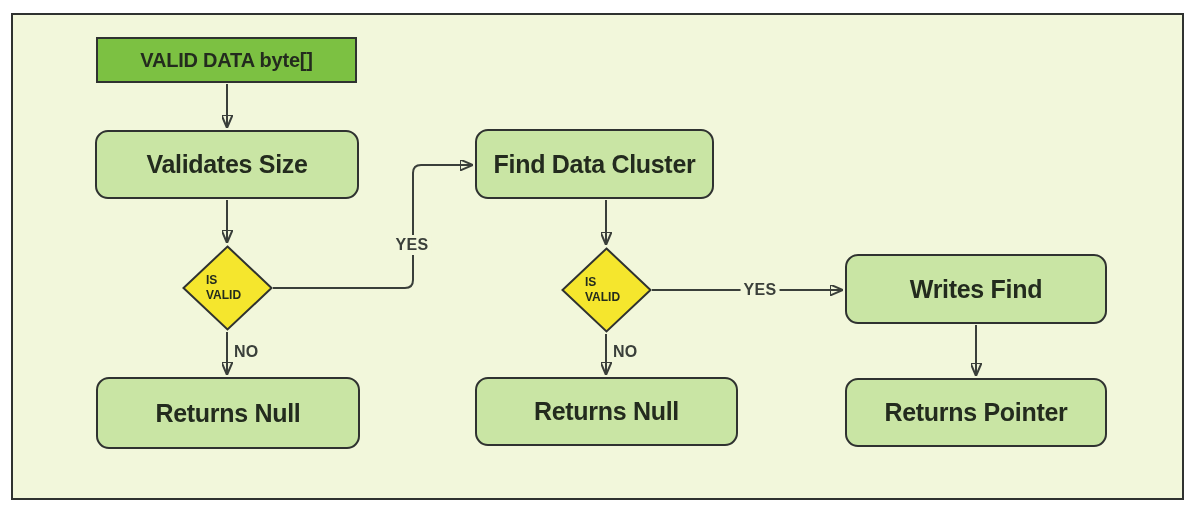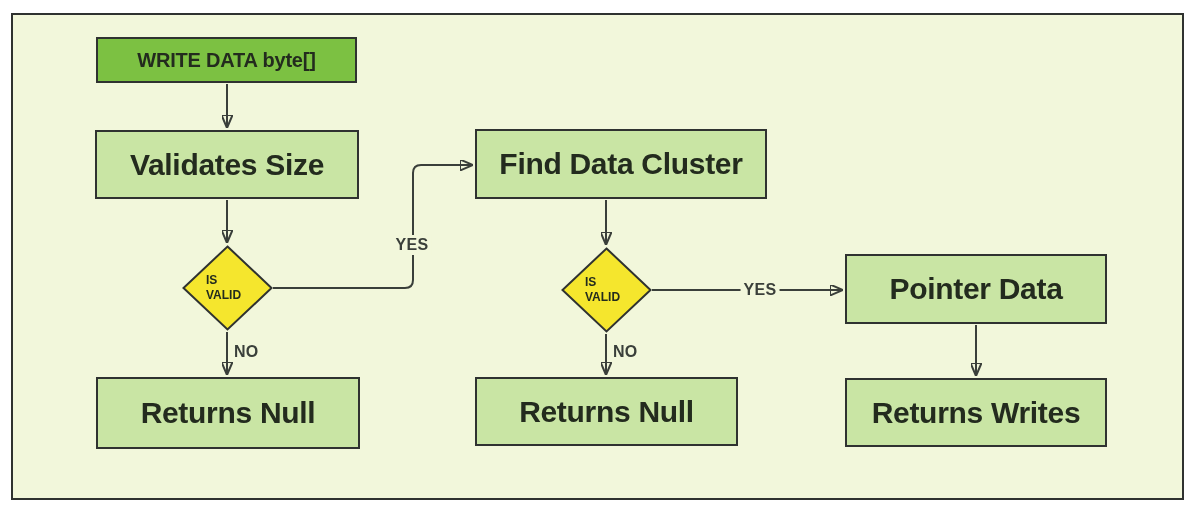--- a/index.html
+++ b/index.html
@@ -16,21 +16,21 @@
   body{font-family:"Liberation Sans", sans-serif;}
   .stage{position:relative;width:1196px;height:511px;background:#ffffff;overflow:hidden;}
   .frame{position:absolute;left:11px;top:13px;width:1173px;height:487px;
          background:var(--canvas-bg);border:2px solid var(--frame-border);}
   svg.connectors{position:absolute;left:0;top:0;width:1196px;height:511px;pointer-events:none;}
   svg.connectors path{fill:none;stroke:var(--line);stroke-width:2px;}
   .node{position:absolute;display:flex;align-items:center;justify-content:center;
         border:2px solid var(--frame-border);color:var(--text);
         font-weight:bold;text-align:center;}
   .node.start{background:var(--start-fill);font-size:20px;letter-spacing:-0.2px;}
-  .node.process{background:var(--process-fill);font-size:30px;letter-spacing:-0.3px;}
+  .node.process{background:var(--process-fill);font-size:25px;letter-spacing:-0.3px;border-radius:13px;}
   .diamond{position:absolute;}
   .diamond svg{position:absolute;left:0;top:0;width:100%;height:100%;}
   .diamond polygon{fill:var(--decision-fill);stroke:var(--frame-border);stroke-width:2px;}
   .diamond-label{position:absolute;inset:0;display:flex;align-items:center;justify-content:center;
         padding:0 24px;text-align:left;font-weight:bold;font-size:12px;line-height:1.25;
         color:var(--text);}
   .edge-label{position:absolute;font-weight:bold;font-size:16px;color:var(--line);
         letter-spacing:0.3px;line-height:1;}
   .edge-label.boxed{transform:translate(-50%,-50%);background:var(--canvas-bg);padding:2px 3px;}
   .edge-label.side{transform:translateY(-50%);}
@@ -52,45 +52,45 @@
     <path d="M227 200 L227 242" marker-end="url(#arrow)"></path>
     <path d="M227 332 L227 374" marker-end="url(#arrow)"></path>
     <path d="M273 288 L405 288 Q413 288 413 280 L413 173 Q413 165 421 165 L472 165" marker-end="url(#arrow)"></path>
     <path d="M606 200 L606 244" marker-end="url(#arrow)"></path>
     <path d="M606 334 L606 374" marker-end="url(#arrow)"></path>
     <path d="M652 290 L842 290" marker-end="url(#arrow)"></path>
     <path d="M976 325 L976 375" marker-end="url(#arrow)"></path>
   </svg>
 
   <div class="node start" style="left:96px;top:37px;width:261px;height:46px">
-    <span>WRITE DATA byte[]</span>
+    <span>VALID DATA byte[]</span>
   </div>
 
   <div class="node process" style="left:95px;top:130px;width:264px;height:69px">
     <span>Validates Size</span>
   </div>
 
-  <div class="node process" style="left:475px;top:129px;width:292px;height:70px">
+  <div class="node process" style="left:475px;top:129px;width:239px;height:70px">
     <span>Find Data Cluster</span>
   </div>
 
   <div class="node process" style="left:845px;top:254px;width:262px;height:70px">
-    <span>Pointer Data</span>
+    <span>Writes Find</span>
   </div>
 
   <div class="node process" style="left:96px;top:377px;width:264px;height:72px">
     <span>Returns Null</span>
   </div>
 
   <div class="node process" style="left:475px;top:377px;width:263px;height:69px">
     <span>Returns Null</span>
   </div>
 
   <div class="node process" style="left:845px;top:378px;width:262px;height:69px">
-    <span>Returns Writes</span>
+    <span>Returns Pointer</span>
   </div>
 
   <div class="diamond" style="left:182px;top:245px;width:91px;height:86px">
     <svg viewBox="0 0 91 86">
       <polygon points="45.5,1.5 89.5,43 45.5,84.5 1.5,43"></polygon>
     </svg>
     <span class="diamond-label">IS VALID</span>
   </div>
 
   <div class="diamond" style="left:561px;top:247px;width:91px;height:86px">

